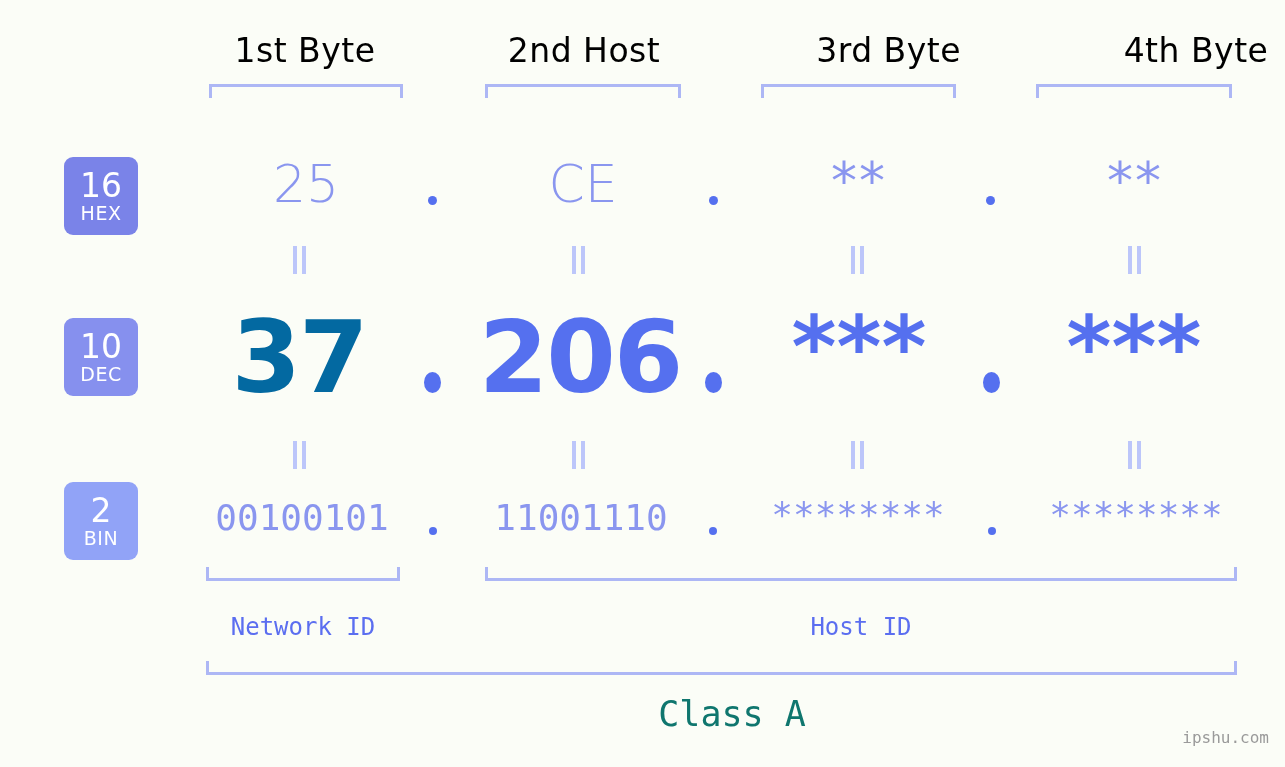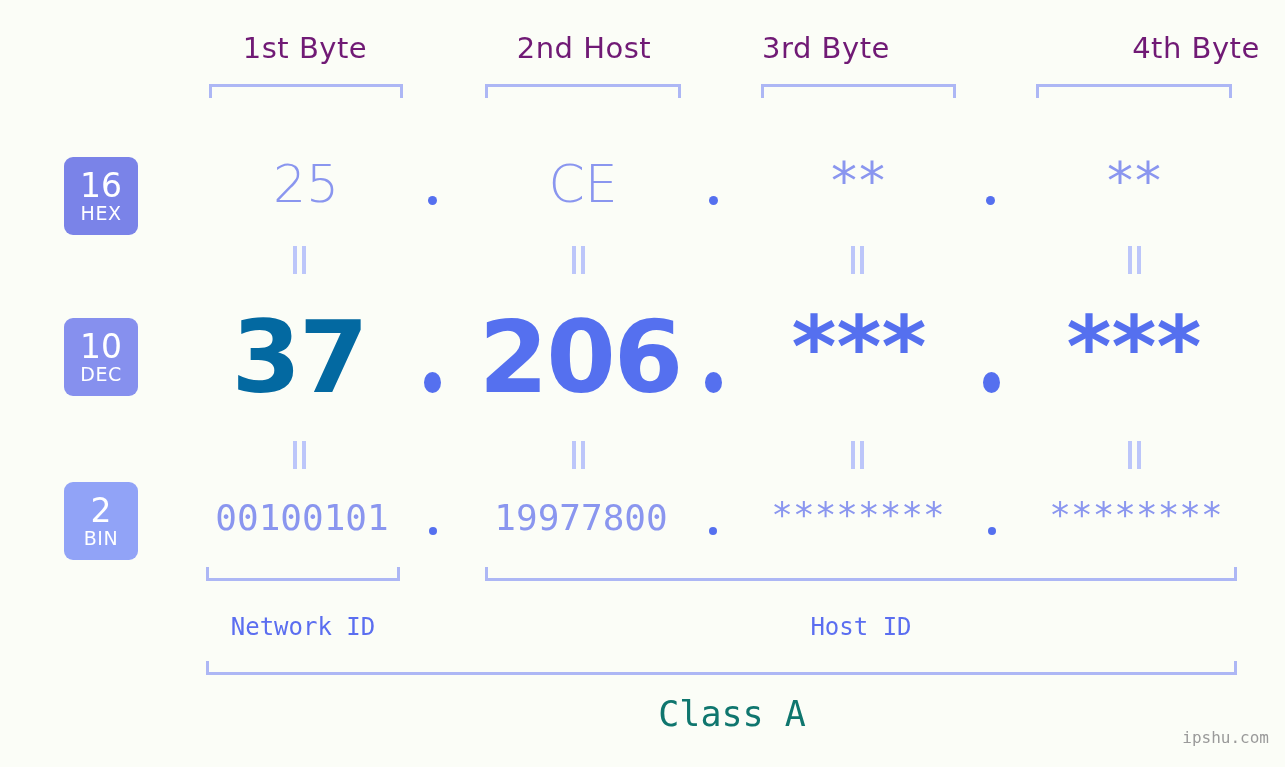--- a/index.html
+++ b/index.html
@@ -16,22 +16,22 @@
   }
   .stage {
     position: absolute;
     inset: 0;
   }
 
   
   .byte-label {
     position: absolute;
     top: 31px;
-    font-size: 29px;
-    color: #701a75;
+    font-size: 33px;
+    color: #000000;
     text-align: center;
     letter-spacing: 0.5px;
     white-space: nowrap;
     font-family: "DejaVu Sans", sans-serif;
   }
 
   
   .bracket-down {
     position: absolute;
     border-top: 3px solid #adb7f5;
@@ -179,21 +179,21 @@
     white-space: nowrap;
   }
 </style>
 </head>
 <body style="background: rgb(251, 253, 247);">
 
 <div class="stage">
 
   <div class="byte-label" style="left:205px;width:200px;">1st Byte</div>
   <div class="byte-label" style="left:484px;width:200px;">2nd Host</div>
-  <div class="byte-label" style="left:726px;width:200px;">3rd Byte</div>
+  <div class="byte-label" style="left:761px;width:200px;text-align:right;">3rd Byte</div>
   <div class="byte-label" style="left:1096px;width:200px;">4th Byte</div>
 
   <div class="bracket-down" style="left: 209px; top: 84px; width: 194px; border-color: rgb(173, 183, 245);"></div>
   <div class="bracket-down" style="left: 485px; top: 84px; width: 196px; border-color: rgb(173, 183, 245);"></div>
   <div class="bracket-down" style="left: 761px; top: 84px; width: 195px; border-color: rgb(173, 183, 245);"></div>
   <div class="bracket-down" style="left: 1036px; top: 84px; width: 196px; border-color: rgb(173, 183, 245);"></div>
 
   <div class="badge" id="badge-hex" style="top: 157px; background: rgb(122, 131, 232);">
     <span class="num">16</span>
     <span class="abbr">HEX</span>
@@ -237,21 +237,21 @@
   <div class="val dec-star" style="left: 1030px; top: 304px; width: 208px; color: rgb(85, 112, 239);">***</div>
 
   <div class="eq" style="left:293px; top:441px;"></div>
   <div class="eq" style="left:572px; top:441px;"></div>
   <div class="eq" style="left:851px; top:441px;"></div>
   <div class="eq" style="left:1128px; top:441px;"></div>
 
   <div class="val bin-val" style="left: 202px; top: 500px; width: 200px; color: rgb(138, 150, 239);">00100101</div>
   <div class="dot dot-bin" style="left: 429px; top: 527px; background: rgb(85, 112, 239);"></div>
 
-  <div class="val bin-val" style="left: 481px; top: 500px; width: 200px; color: rgb(138, 150, 239);">19977800</div>
+  <div class="val bin-val" style="left: 481px; top: 500px; width: 200px; color: rgb(138, 150, 239);">11001110</div>
   <div class="dot dot-bin" style="left: 709px; top: 527px; background: rgb(85, 112, 239);"></div>
 
   <div class="val bin-star" style="left: 758px; top: 497px; width: 200px; color: rgb(138, 150, 239);">********</div>
   <div class="dot dot-bin" style="left: 988px; top: 527px; background: rgb(85, 112, 239);"></div>
 
   <div class="val bin-star" style="left: 1036px; top: 497px; width: 200px; color: rgb(138, 150, 239);">********</div>
 
   <div class="bracket-up" style="left: 206px; top: 567px; width: 194px; border-color: rgb(173, 183, 245);"></div>
   <div class="bracket-up" style="left: 485px; top: 567px; width: 752px; border-color: rgb(173, 183, 245);"></div>
 

